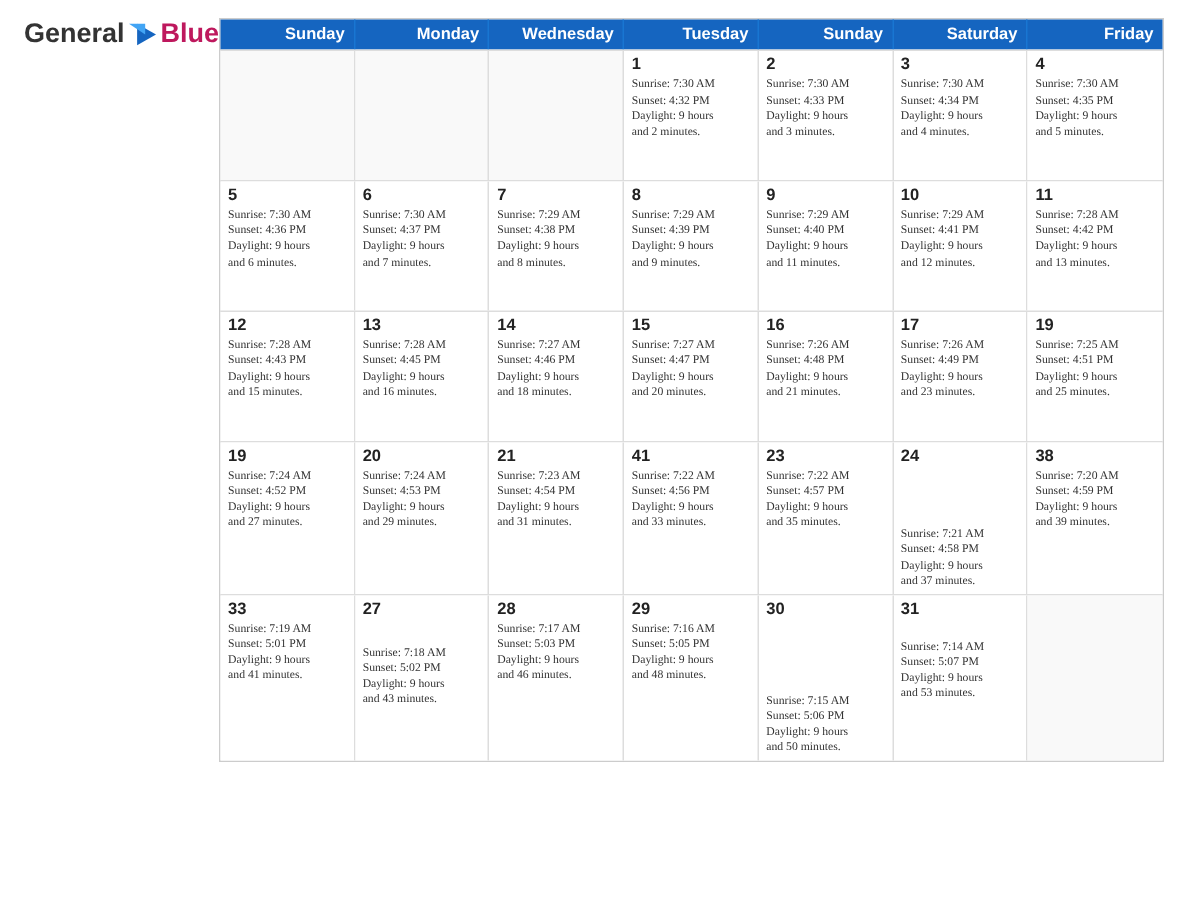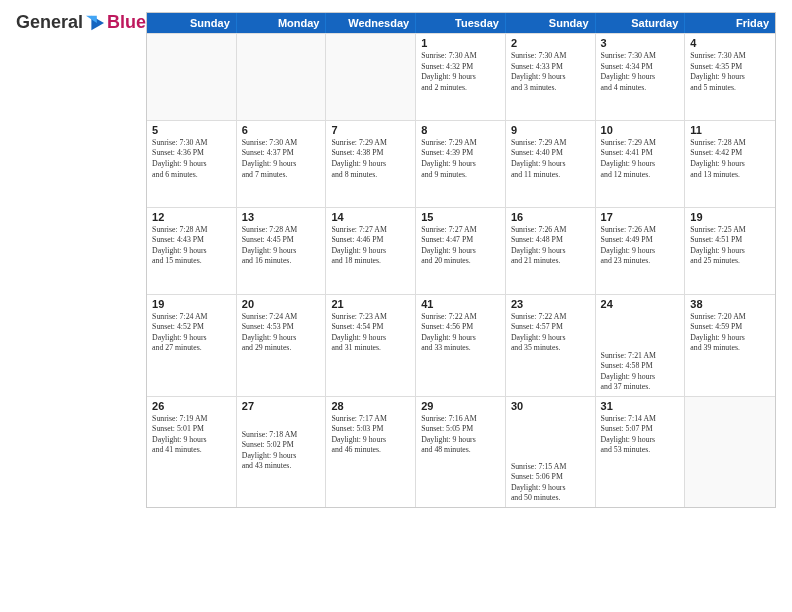--- a/index.html
+++ b/index.html
@@ -316,21 +316,21 @@
           <div class="cal-cell">
             <div class="day-num">38</div>
             <div class="cell-info" style="white-space: pre-line;">Sunrise: 7:20 AM
 Sunset: 4:59 PM
 Daylight: 9 hours
 and 39 minutes.</div>
           </div>
         </div>
         <div class="cal-row">
           <div class="cal-cell">
-            <div class="day-num">26</div>
+            <div class="day-num">33</div>
             <div class="cell-info" style="white-space: pre-line;">Sunrise: 7:19 AM
 Sunset: 5:01 PM
 Daylight: 9 hours
 and 41 minutes.</div>
           </div>
           <div class="cal-cell">
             <div class="day-num">27</div>
             <div class="cell-info" style="white-space: pre-line; margin-top: 16px;">Sunrise: 7:18 AM
 Sunset: 5:02 PM
 Daylight: 9 hours
@@ -352,21 +352,21 @@
           </div>
           <div class="cal-cell">
             <div class="day-num">30</div>
             <div class="cell-info" style="white-space: pre-line; margin-top: 48px;">Sunrise: 7:15 AM
 Sunset: 5:06 PM
 Daylight: 9 hours
 and 50 minutes.</div>
           </div>
           <div class="cal-cell">
             <div class="day-num">31</div>
-            <div class="cell-info" style="white-space: pre-line;">Sunrise: 7:14 AM
+            <div class="cell-info" style="white-space: pre-line; margin-top: 12px;">Sunrise: 7:14 AM
 Sunset: 5:07 PM
 Daylight: 9 hours
 and 53 minutes.</div>
           </div>
           <div class="cal-cell empty"></div>
         </div>
       </div>
   </div>
 </div>
 

